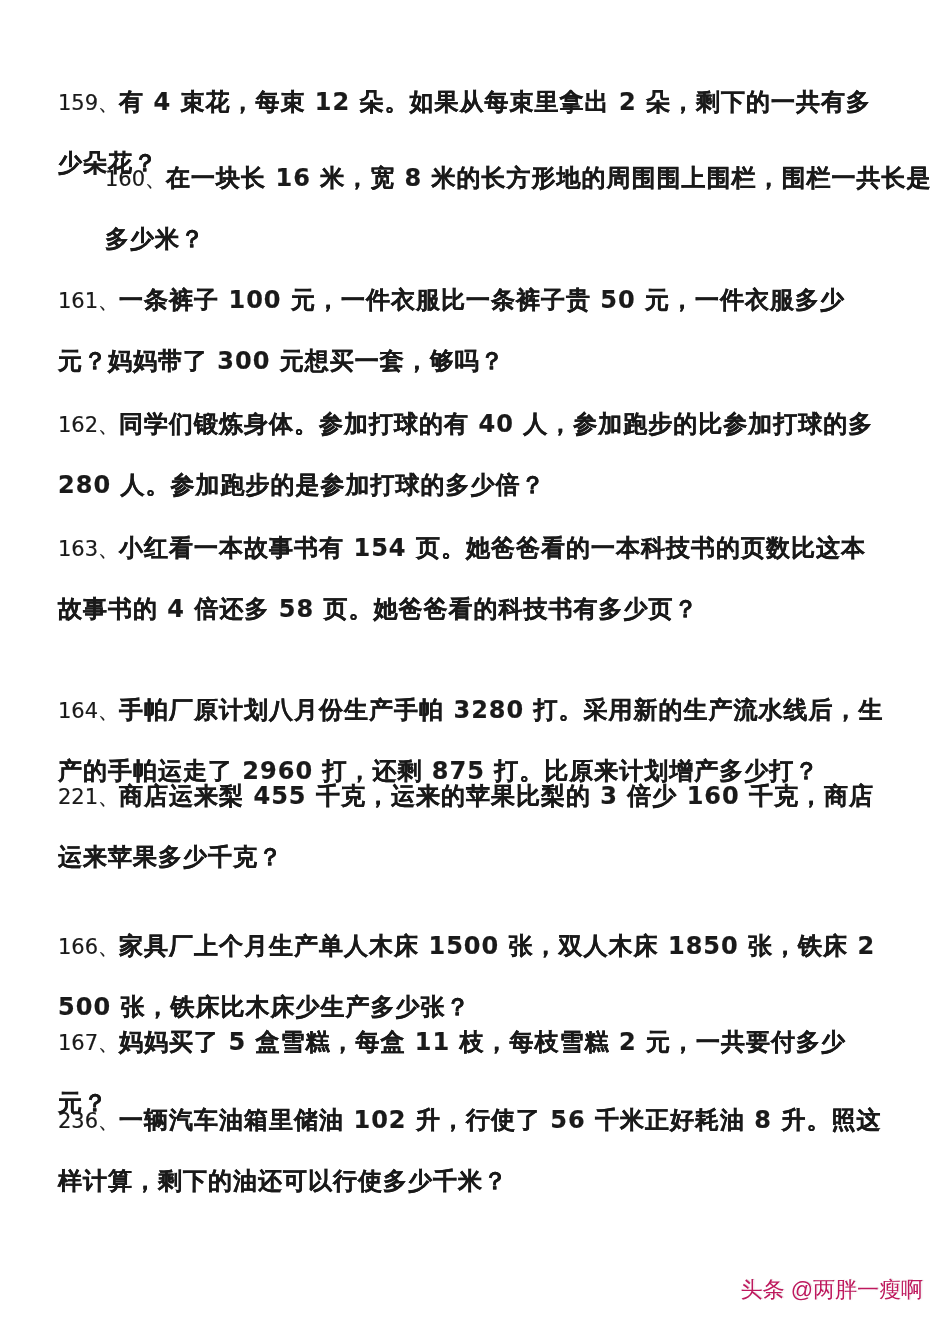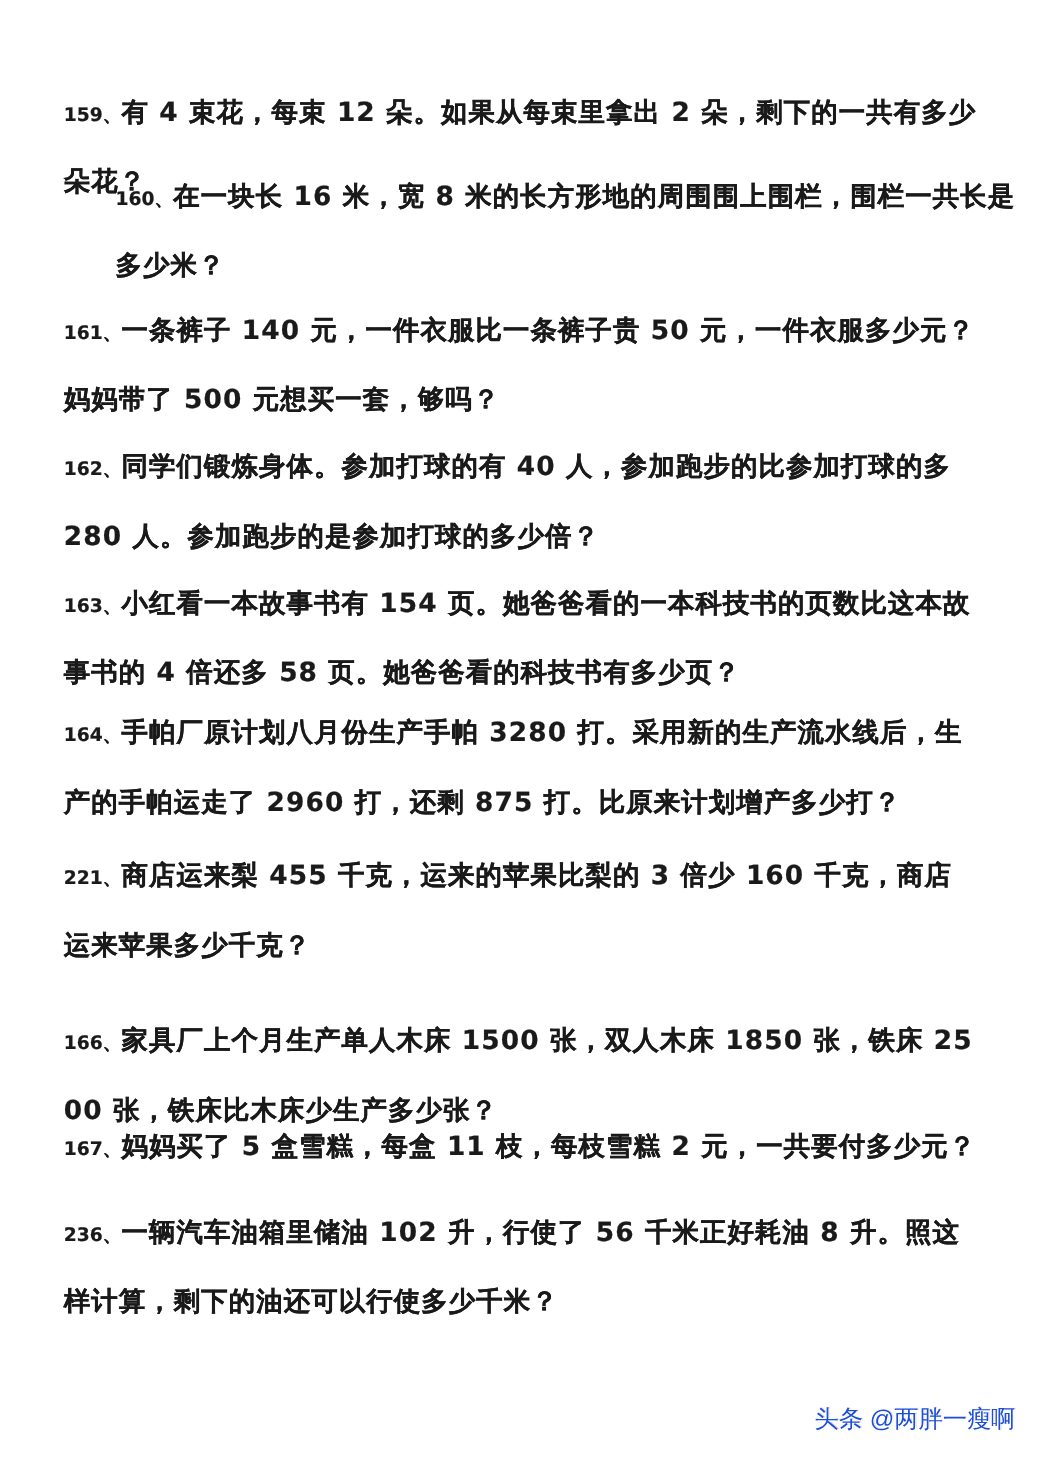--- a/index.html
+++ b/index.html
@@ -27,55 +27,55 @@
       width: 830px;
       font-size: 24px;
       line-height: 60px;
       letter-spacing: 1px;
       font-weight: bold;
       -webkit-text-stroke: 0.2px #1a1a1a;
       white-space: normal;
       word-break: break-all;
     }
     .problem .num {
-      font-size: 17px;
-      font-weight: bold;
+      font-size: 21px;
+      font-weight: normal;
       letter-spacing: 0;
     }
     .watermark {
       position: absolute;
       right: 22px;
       bottom: 20px;
       font-size: 22px;
-      color: #1d4ed8;
+      color: #be185d;
       letter-spacing: 0px;
       font-family: "Liberation Sans", "DejaVu Sans", sans-serif;
       text-shadow: 1px 1px 0 #ffffff, -1px -1px 0 #ffffff, 1px 0 1px rgba(0,0,0,0.25);
     }
   </style>
 </head>
 <body>
 
 <div class="doc">
   <div class="problem" style="top:72px;">
     <span class="num">159、</span><span>有 4 束花，每束 12 朵。如果从每束里拿出 2 朵，剩下的一共有多少朵花？</span>
   </div>
   <div class="problem" style="top:148px;margin-left:47px;">
     <span class="num">160、</span><span>在一块长 16 米，宽 8 米的长方形地的周围围上围栏，围栏一共长是多少米？</span>
   </div>
   <div class="problem" style="top:270px;">
-    <span class="num">161、</span><span>一条裤子 140 元，一件衣服比一条裤子贵 50 元，一件衣服多少元？妈妈带了 500 元想买一套，够吗？</span>
+    <span class="num">161、</span><span>一条裤子 100 元，一件衣服比一条裤子贵 50 元，一件衣服多少元？妈妈带了 300 元想买一套，够吗？</span>
   </div>
   <div class="problem" style="top:394px;">
     <span class="num">162、</span><span>同学们锻炼身体。参加打球的有 40 人，参加跑步的比参加打球的多 280 人。参加跑步的是参加打球的多少倍？</span>
   </div>
   <div class="problem" style="top:518px;">
     <span class="num">163、</span><span>小红看一本故事书有 154 页。她爸爸看的一本科技书的页数比这本故事书的 4 倍还多 58 页。她爸爸看的科技书有多少页？</span>
   </div>
-  <div class="problem" style="top:636px;">
+  <div class="problem" style="top:680px;">
     <span class="num">164、</span><span>手帕厂原计划八月份生产手帕 3280 打。采用新的生产流水线后，生产的手帕运走了 2960 打，还剩 875 打。比原来计划增产多少打？</span>
   </div>
   <div class="problem" style="top:766px;">
     <span class="num">221、</span><span>商店运来梨 455 千克，运来的苹果比梨的 3 倍少 160 千克，商店运来苹果多少千克？</span>
   </div>
   <div class="problem" style="top:916px;">
     <span class="num">166、</span><span>家具厂上个月生产单人木床 1500 张，双人木床 1850 张，铁床 2500 张，铁床比木床少生产多少张？</span>
   </div>
   <div class="problem" style="top:1012px;">
     <span class="num">167、</span><span>妈妈买了 5 盒雪糕，每盒 11 枝，每枝雪糕 2 元，一共要付多少元？</span>

